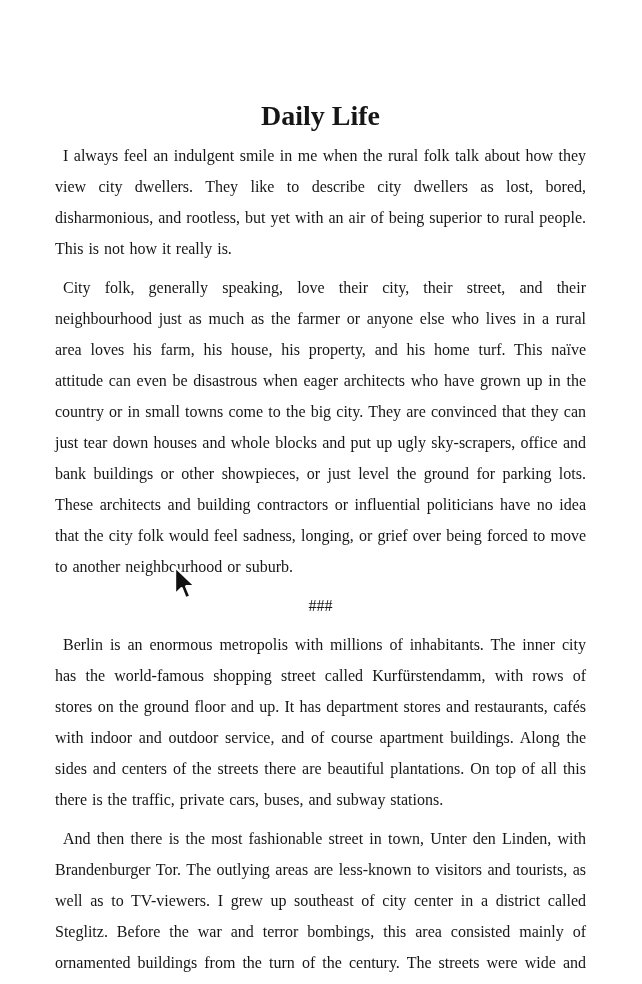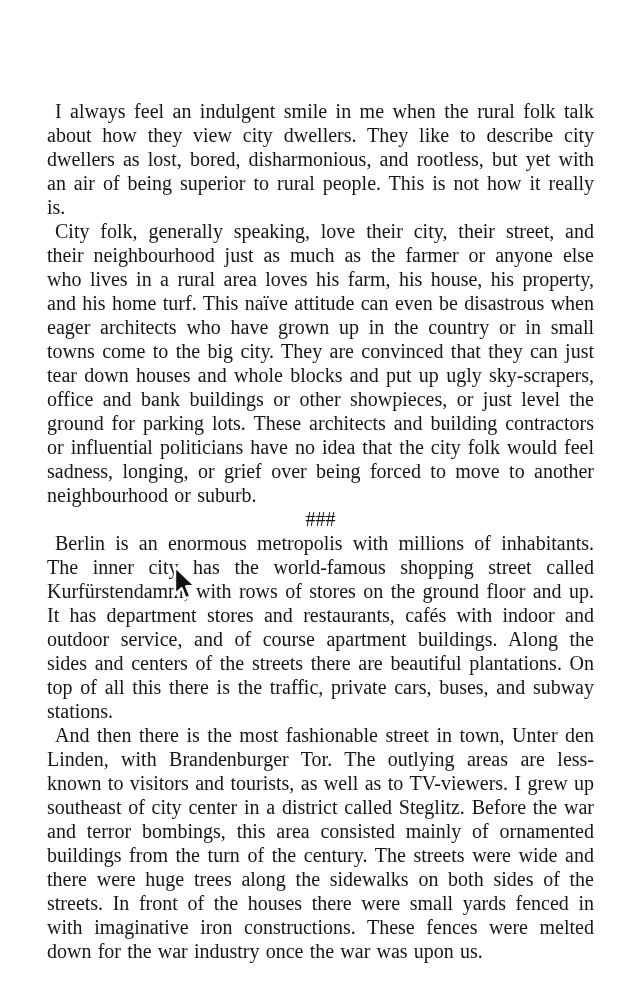--- a/index.html
+++ b/index.html
@@ -22,45 +22,46 @@
   }
   .doc-title {
     font-size: 28px;
     line-height: 33px;
     font-weight: bold;
     text-align: center;
     margin: 0 0 6px 0;
     color: #161616;
   }
   .para {
-    font-size: 20px;
-    line-height: 24px;
+    font-size: 16px;
+    line-height: 31px;
     text-align: justify;
     text-indent: 8px;
-    margin: 0;
+    margin: 8px;
     word-spacing: 0.06em;
   }
   .separator {
     text-align: center;
     text-indent: 0;
   }
   .para em {
     font-style: italic;
   }
   .cursor {
     position: absolute;
     left: 172px;
     top: 565px;
     pointer-events: none;
   }
 </style>
 </head>
 <body>
 
 <div class="page">
+  <h1 class="doc-title">Daily Life</h1>
 
   <p class="para">I always feel an indulgent smile in me when the rural folk talk about how they view city dwellers. They like to describe city dwellers as lost, bored, disharmonious, and rootless, but yet with an air of being superior to rural people. This is not how it really is.</p>
 
   <p class="para">City folk, generally speaking, love their city, their street, and their neighbourhood just as much as the farmer or anyone else who lives in a rural area loves his farm, his house, his property, and his home turf. This naïve attitude can even be disastrous when eager architects who have grown up in the country or in small towns come to the big city. They are convinced that they can just tear down houses and whole blocks and put up ugly sky-scrapers, office and bank buildings or other showpieces, or just level the ground for parking lots. These architects and building contractors or influential politicians have no idea that the city folk would feel sadness, longing, or grief over being forced to move to another neighbourhood or suburb.</p>
 
   <p class="para separator">###</p>
 
   <p class="para">Berlin is an enormous metropolis with millions of inhabitants. The inner city has the world-famous shopping street called Kurfürstendamm, with rows of stores on the ground floor and up. It has department stores and restaurants, cafés with indoor and outdoor service, and of course apartment buildings. Along the sides and centers of the streets there are beautiful plantations. On top of all this there is the traffic, private cars, buses, and subway stations.</p>
 
   <p class="para">And then there is the most fashionable street in town, Unter den Linden, with Brandenburger Tor. The outlying areas are less-known to visitors and tourists, as well as to TV-viewers. I grew up southeast of city center in a district called Steglitz. Before the war and terror bombings, this area consisted mainly of ornamented buildings from the turn of the century. The streets were wide and there were huge trees along the sidewalks on both sides of the streets. In front of the houses there were small yards fenced in with imaginative iron constructions. These fences were melted down for the war industry once the war was upon us.</p>

